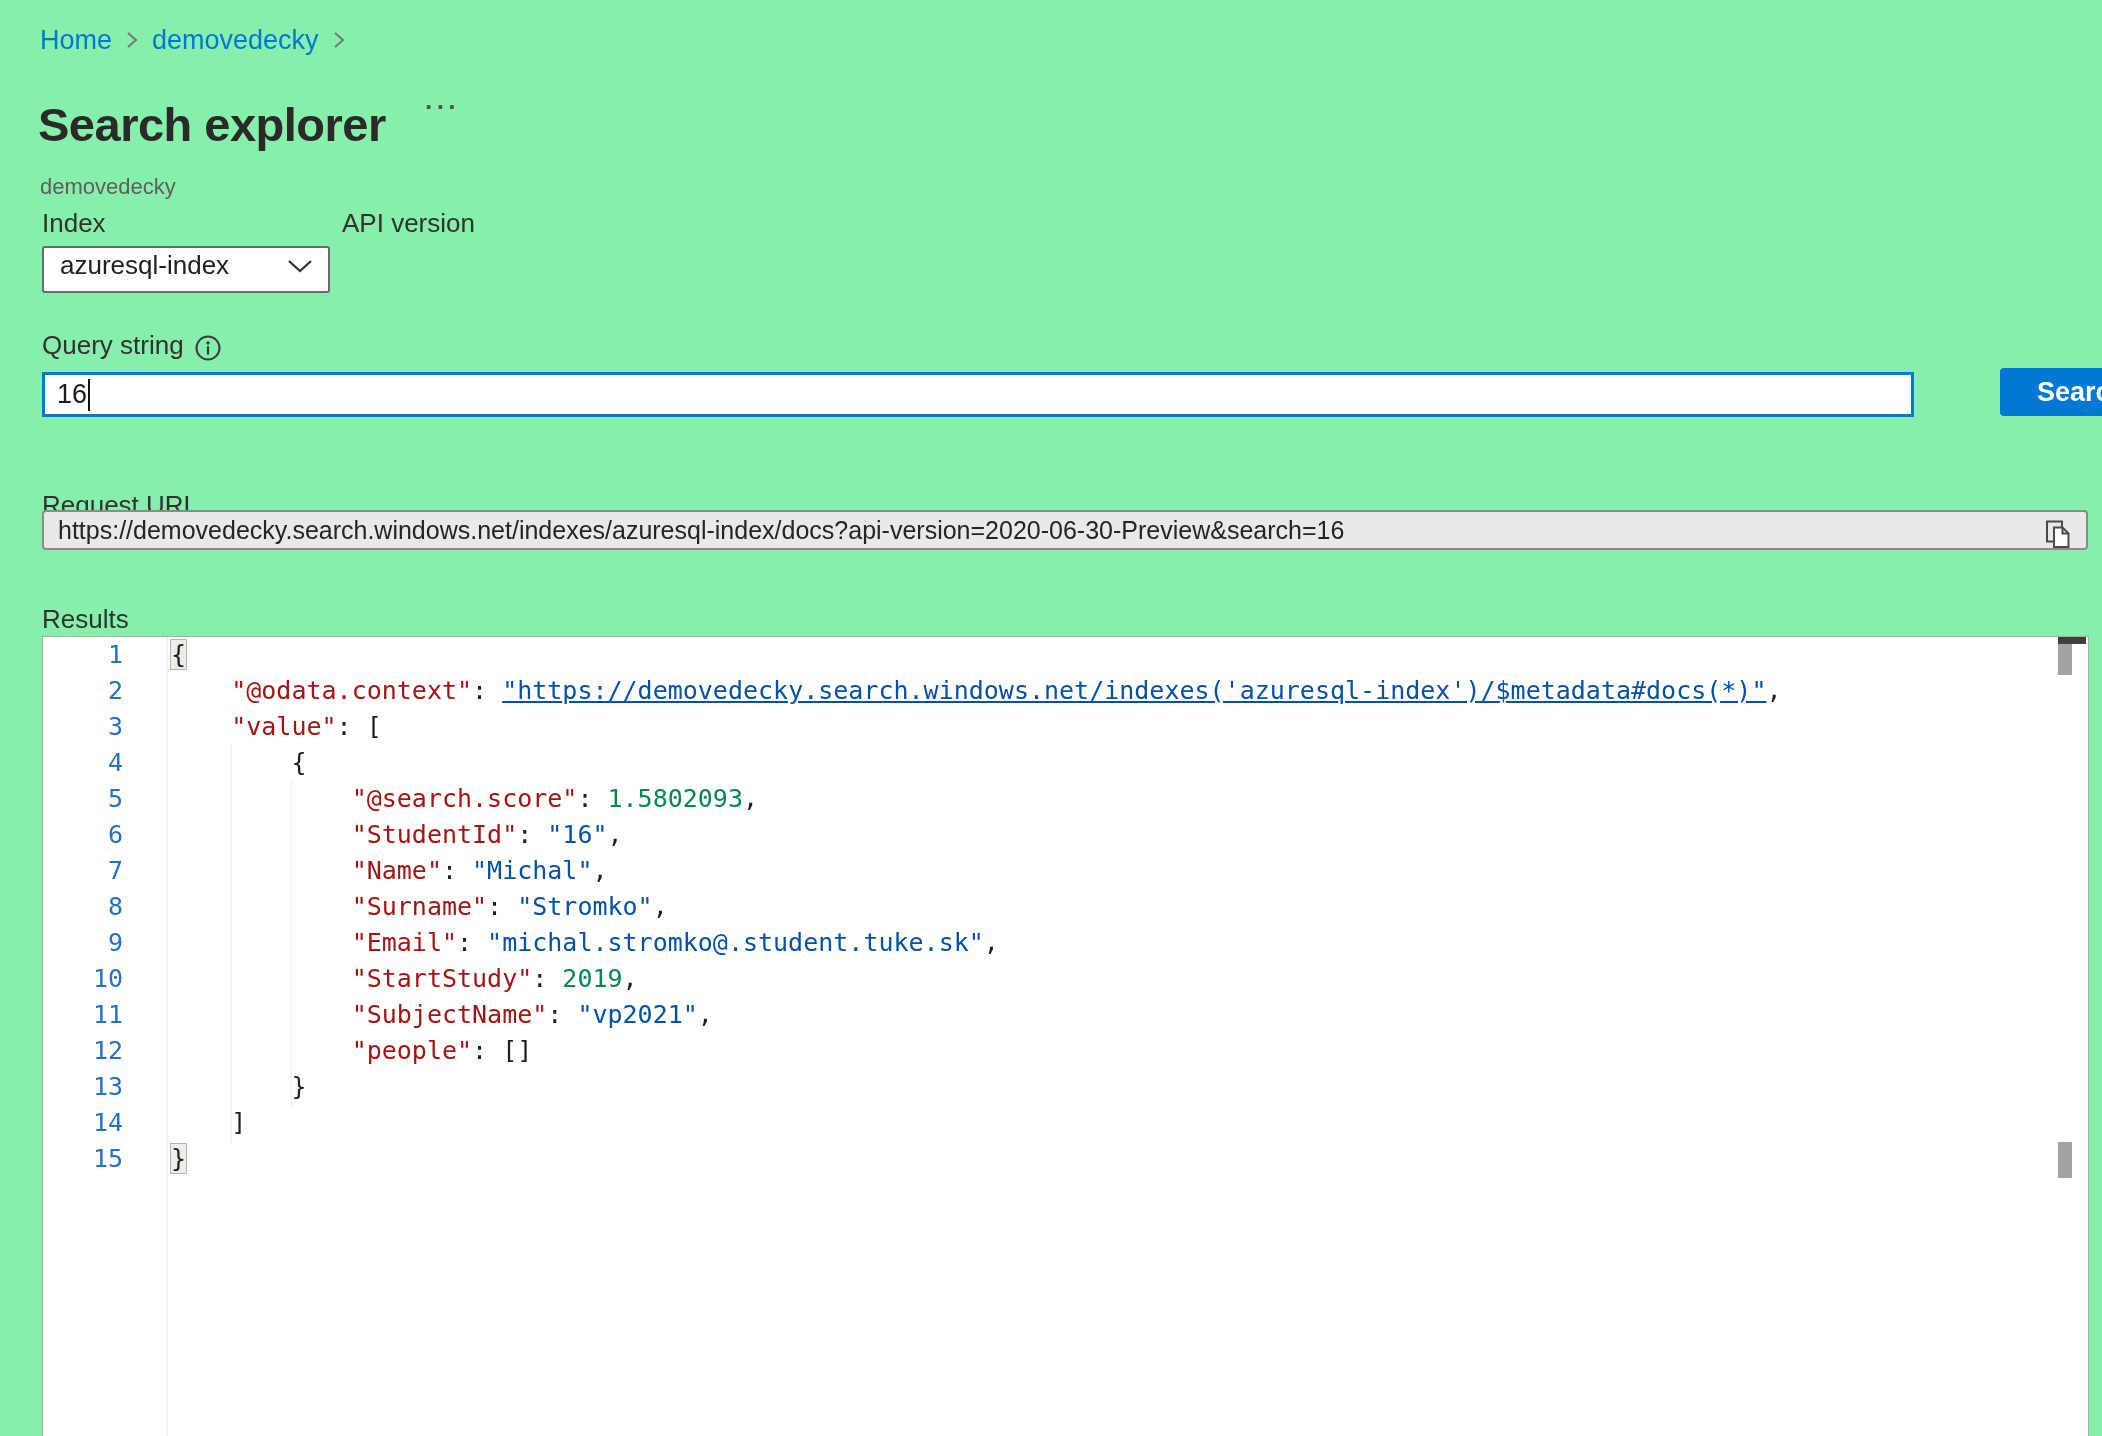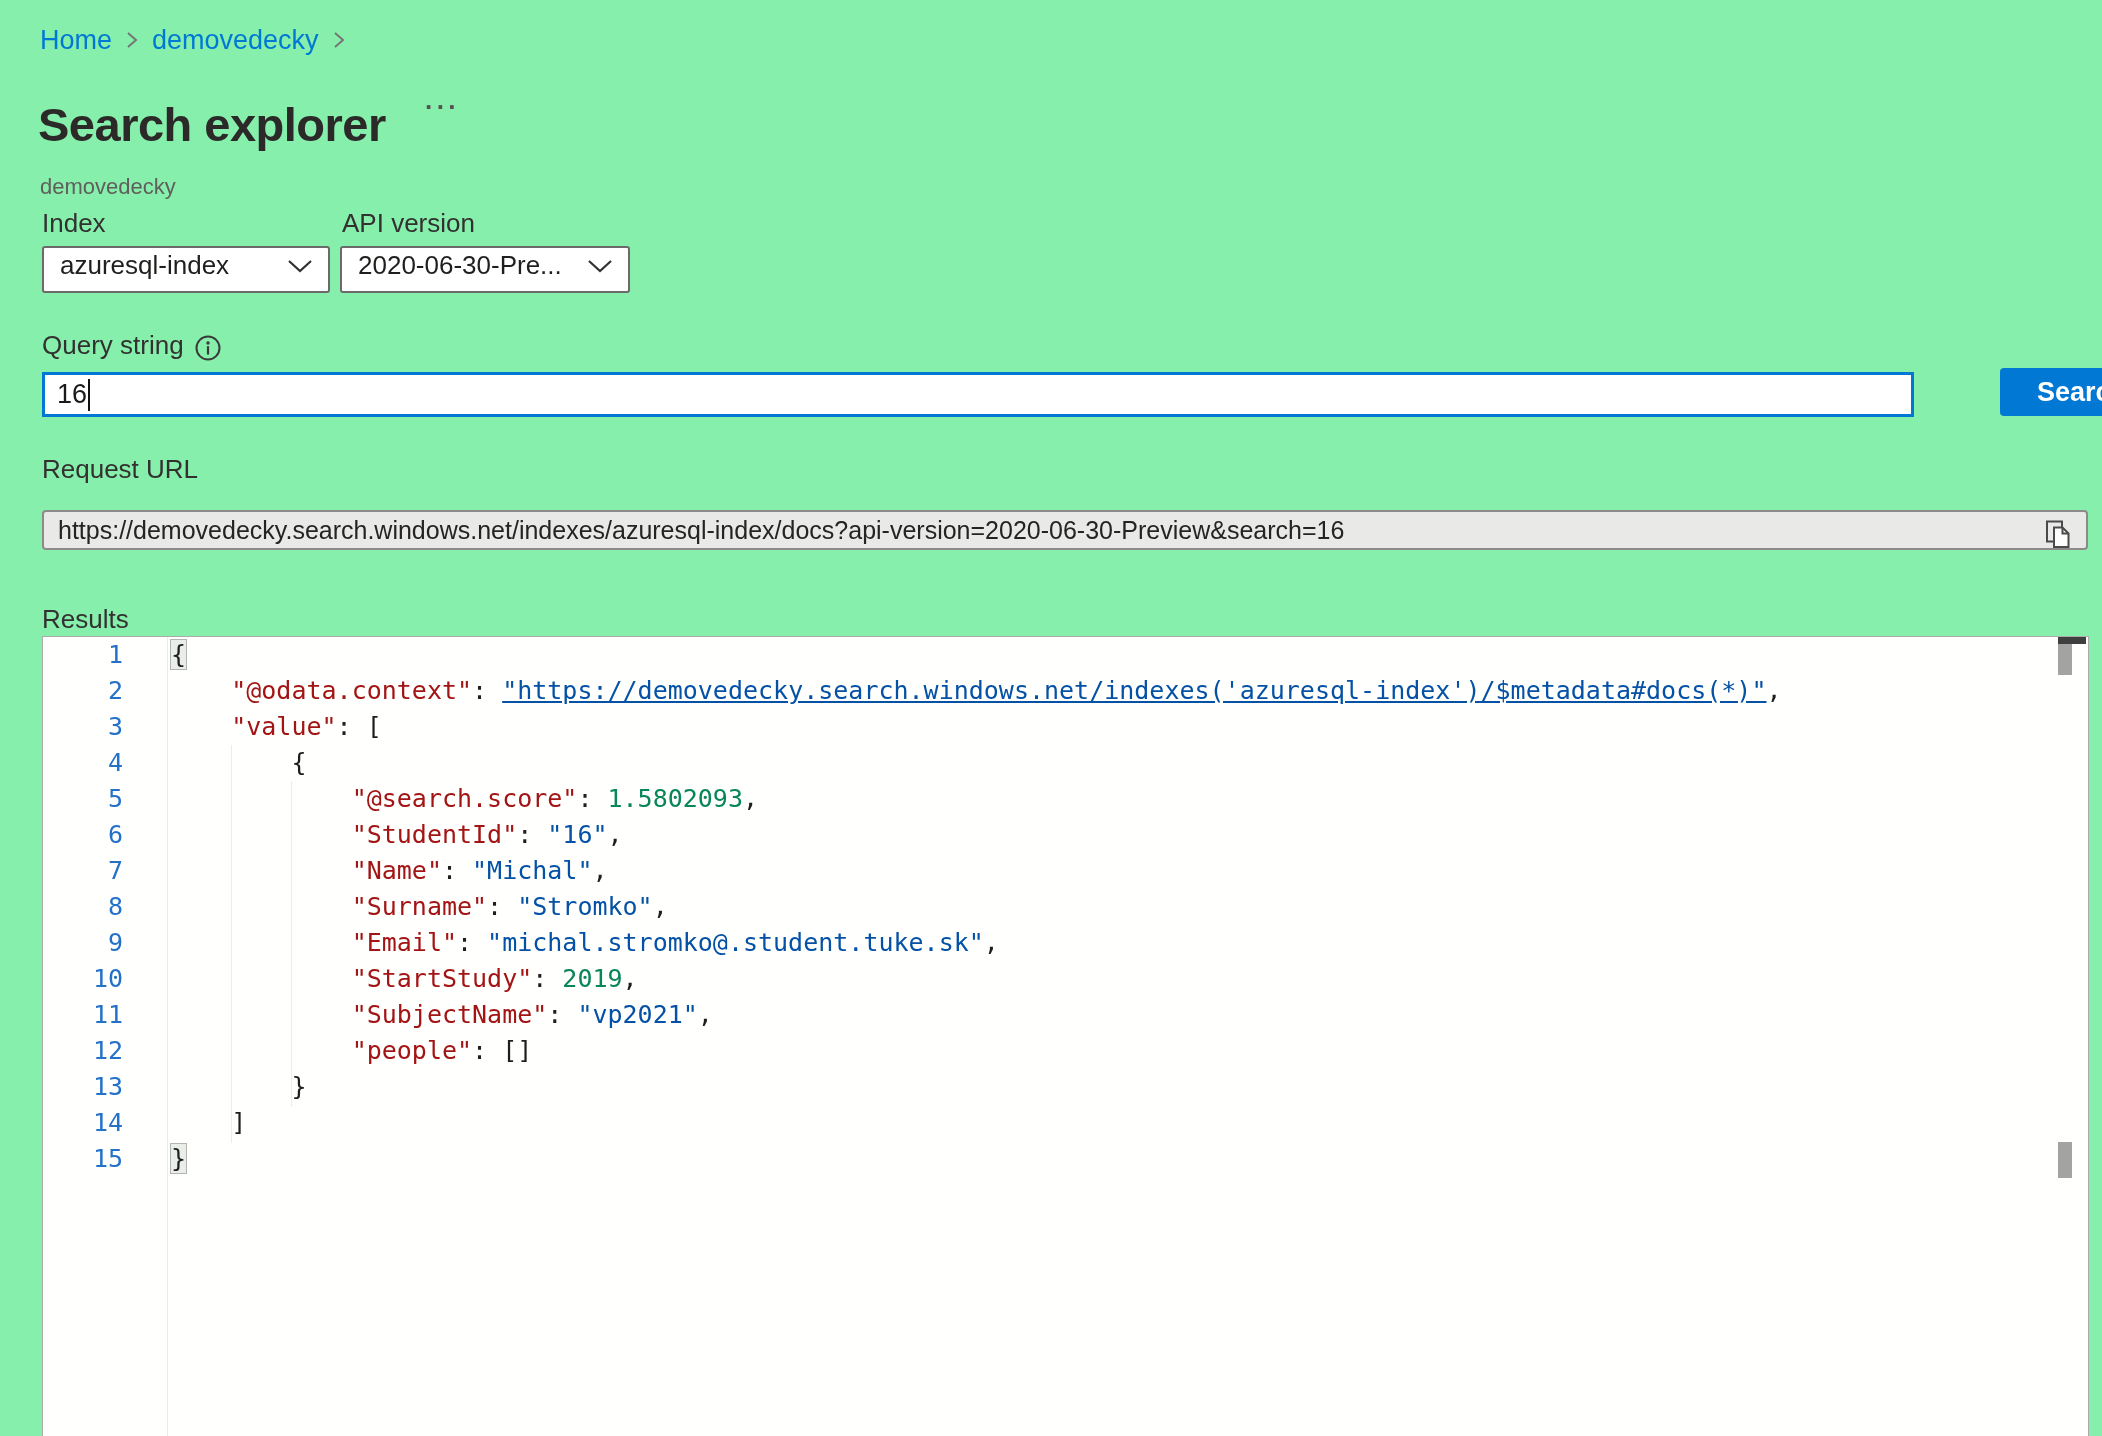--- a/index.html
+++ b/index.html
@@ -91,46 +91,38 @@
 
   <div class="dropdown dd-index">
     <span>azuresql-index</span>
     <span>
       <svg width="28" height="16" viewBox="0 0 28 16">
           <path d="M3 3 L14 13 L25 3" fill="none" stroke="#323130" stroke-width="2.2"></path>
         </svg>
     </span>
   </div>
 
-  <div class="dropdown dd-api">
-    <span>2020-06-30-Pre...</span>
-    <span>
-      <svg width="28" height="16" viewBox="0 0 28 16">
-          <path d="M3 3 L14 13 L25 3" fill="none" stroke="#323130" stroke-width="2.2"></path>
-        </svg>
-    </span>
-  </div>
 
   <label class="f-label" style="left:42px;top:330px;">Query string</label>
   <span class="info-icon">
     <svg width="28" height="28" viewBox="0 0 28 28">
       <circle cx="14" cy="14" r="11.5" fill="none" stroke="#3b3a39" stroke-width="2"></circle>
       <circle cx="14" cy="9" r="1.7" fill="#3b3a39"></circle>
       <rect x="12.9" y="12.2" width="2.2" height="8.4" fill="#3b3a39"></rect>
     </svg>
   </span>
 
   <div class="query-input" role="textbox">
     <span>16</span>
       <span class="caret"></span>
   </div>
 
   <button class="search-btn">Search</button>
 
-  <label class="f-label" style="left:42px;top:454px;text-align:center;">Request URL</label>
+  <label class="f-label" style="left:42px;top:490px;text-align:center;">Request URL</label>
   <div class="url-box">https://demovedecky.search.windows.net/indexes/azuresql-index/docs?api-version=2020-06-30-Preview&amp;search=16</div>
   <button class="copy-btn" title="">
     <svg width="32" height="34" viewBox="0 0 32 34">
       <rect x="5" y="3.5" width="15" height="20" fill="none" stroke="#4a4a4a" stroke-width="2"></rect>
       <path d="M12 9.5 h8.5 l6 6 v13.5 h-14.5 z" fill="#fdfdfd" stroke="#4a4a4a" stroke-width="2"></path>
       <path d="M20.5 9.5 v6 h6" fill="none" stroke="#4a4a4a" stroke-width="2"></path>
     </svg>
   </button>
 
   <label class="f-label" style="left:42px;top:604px;">Results</label>

